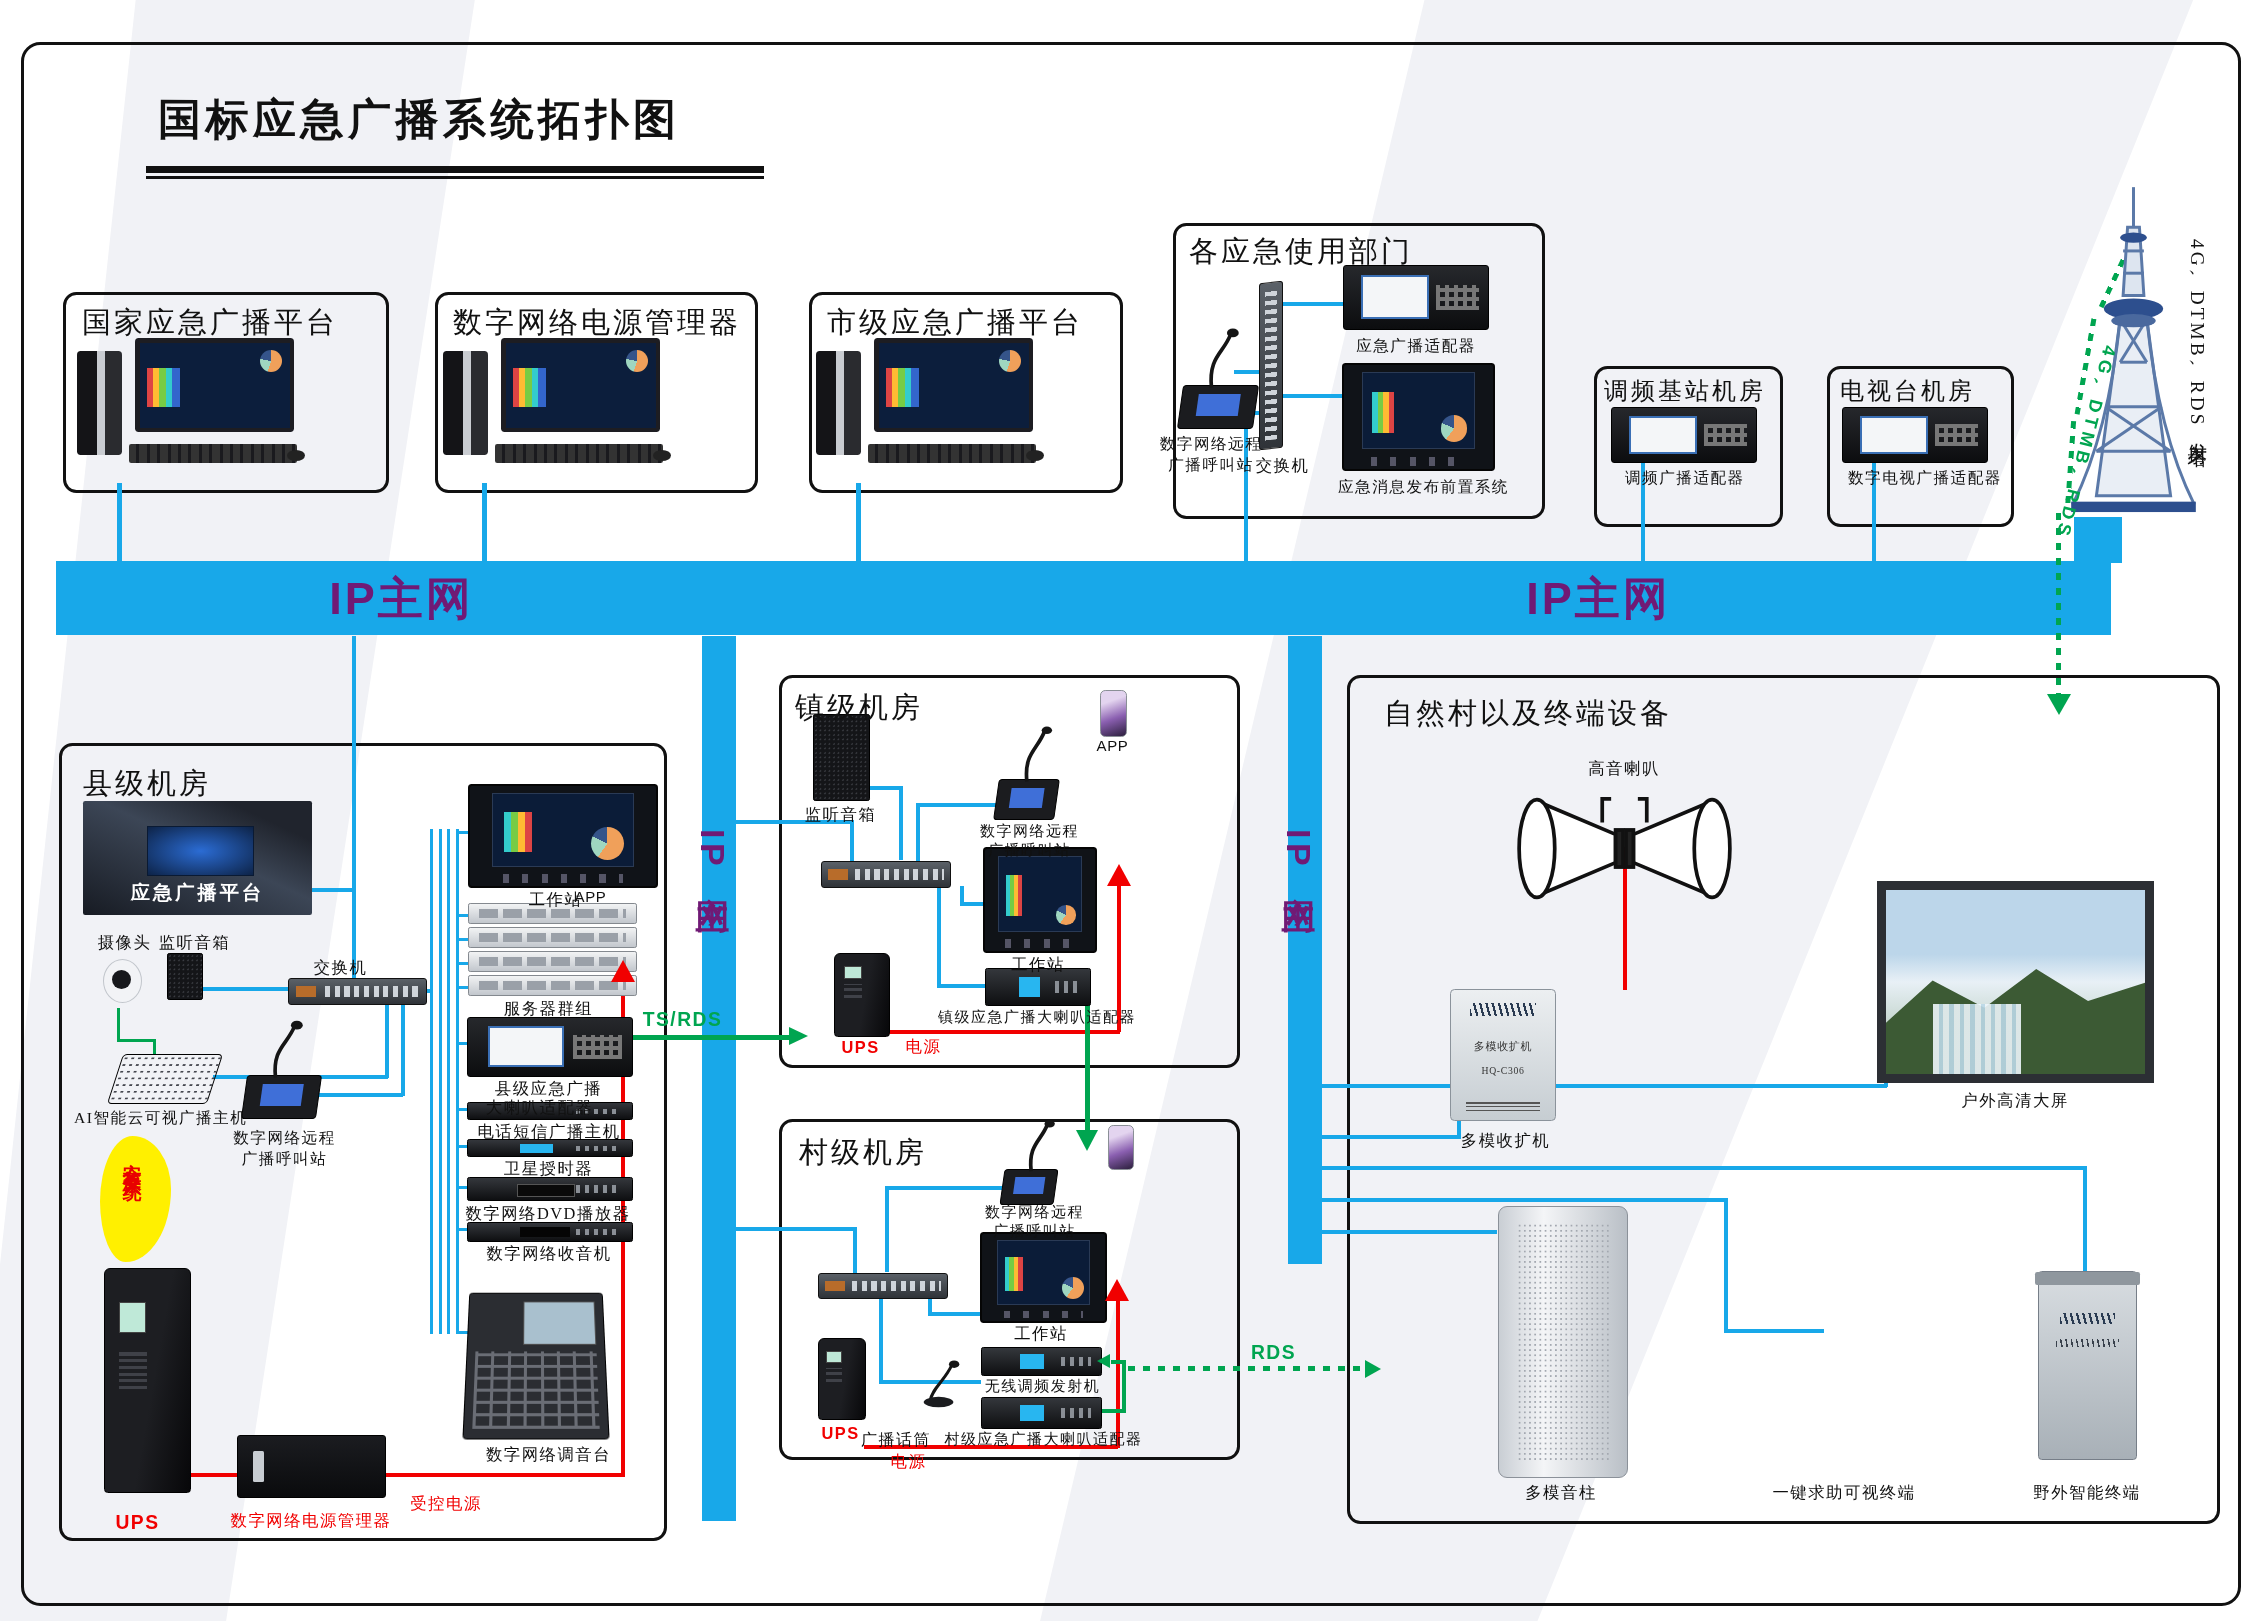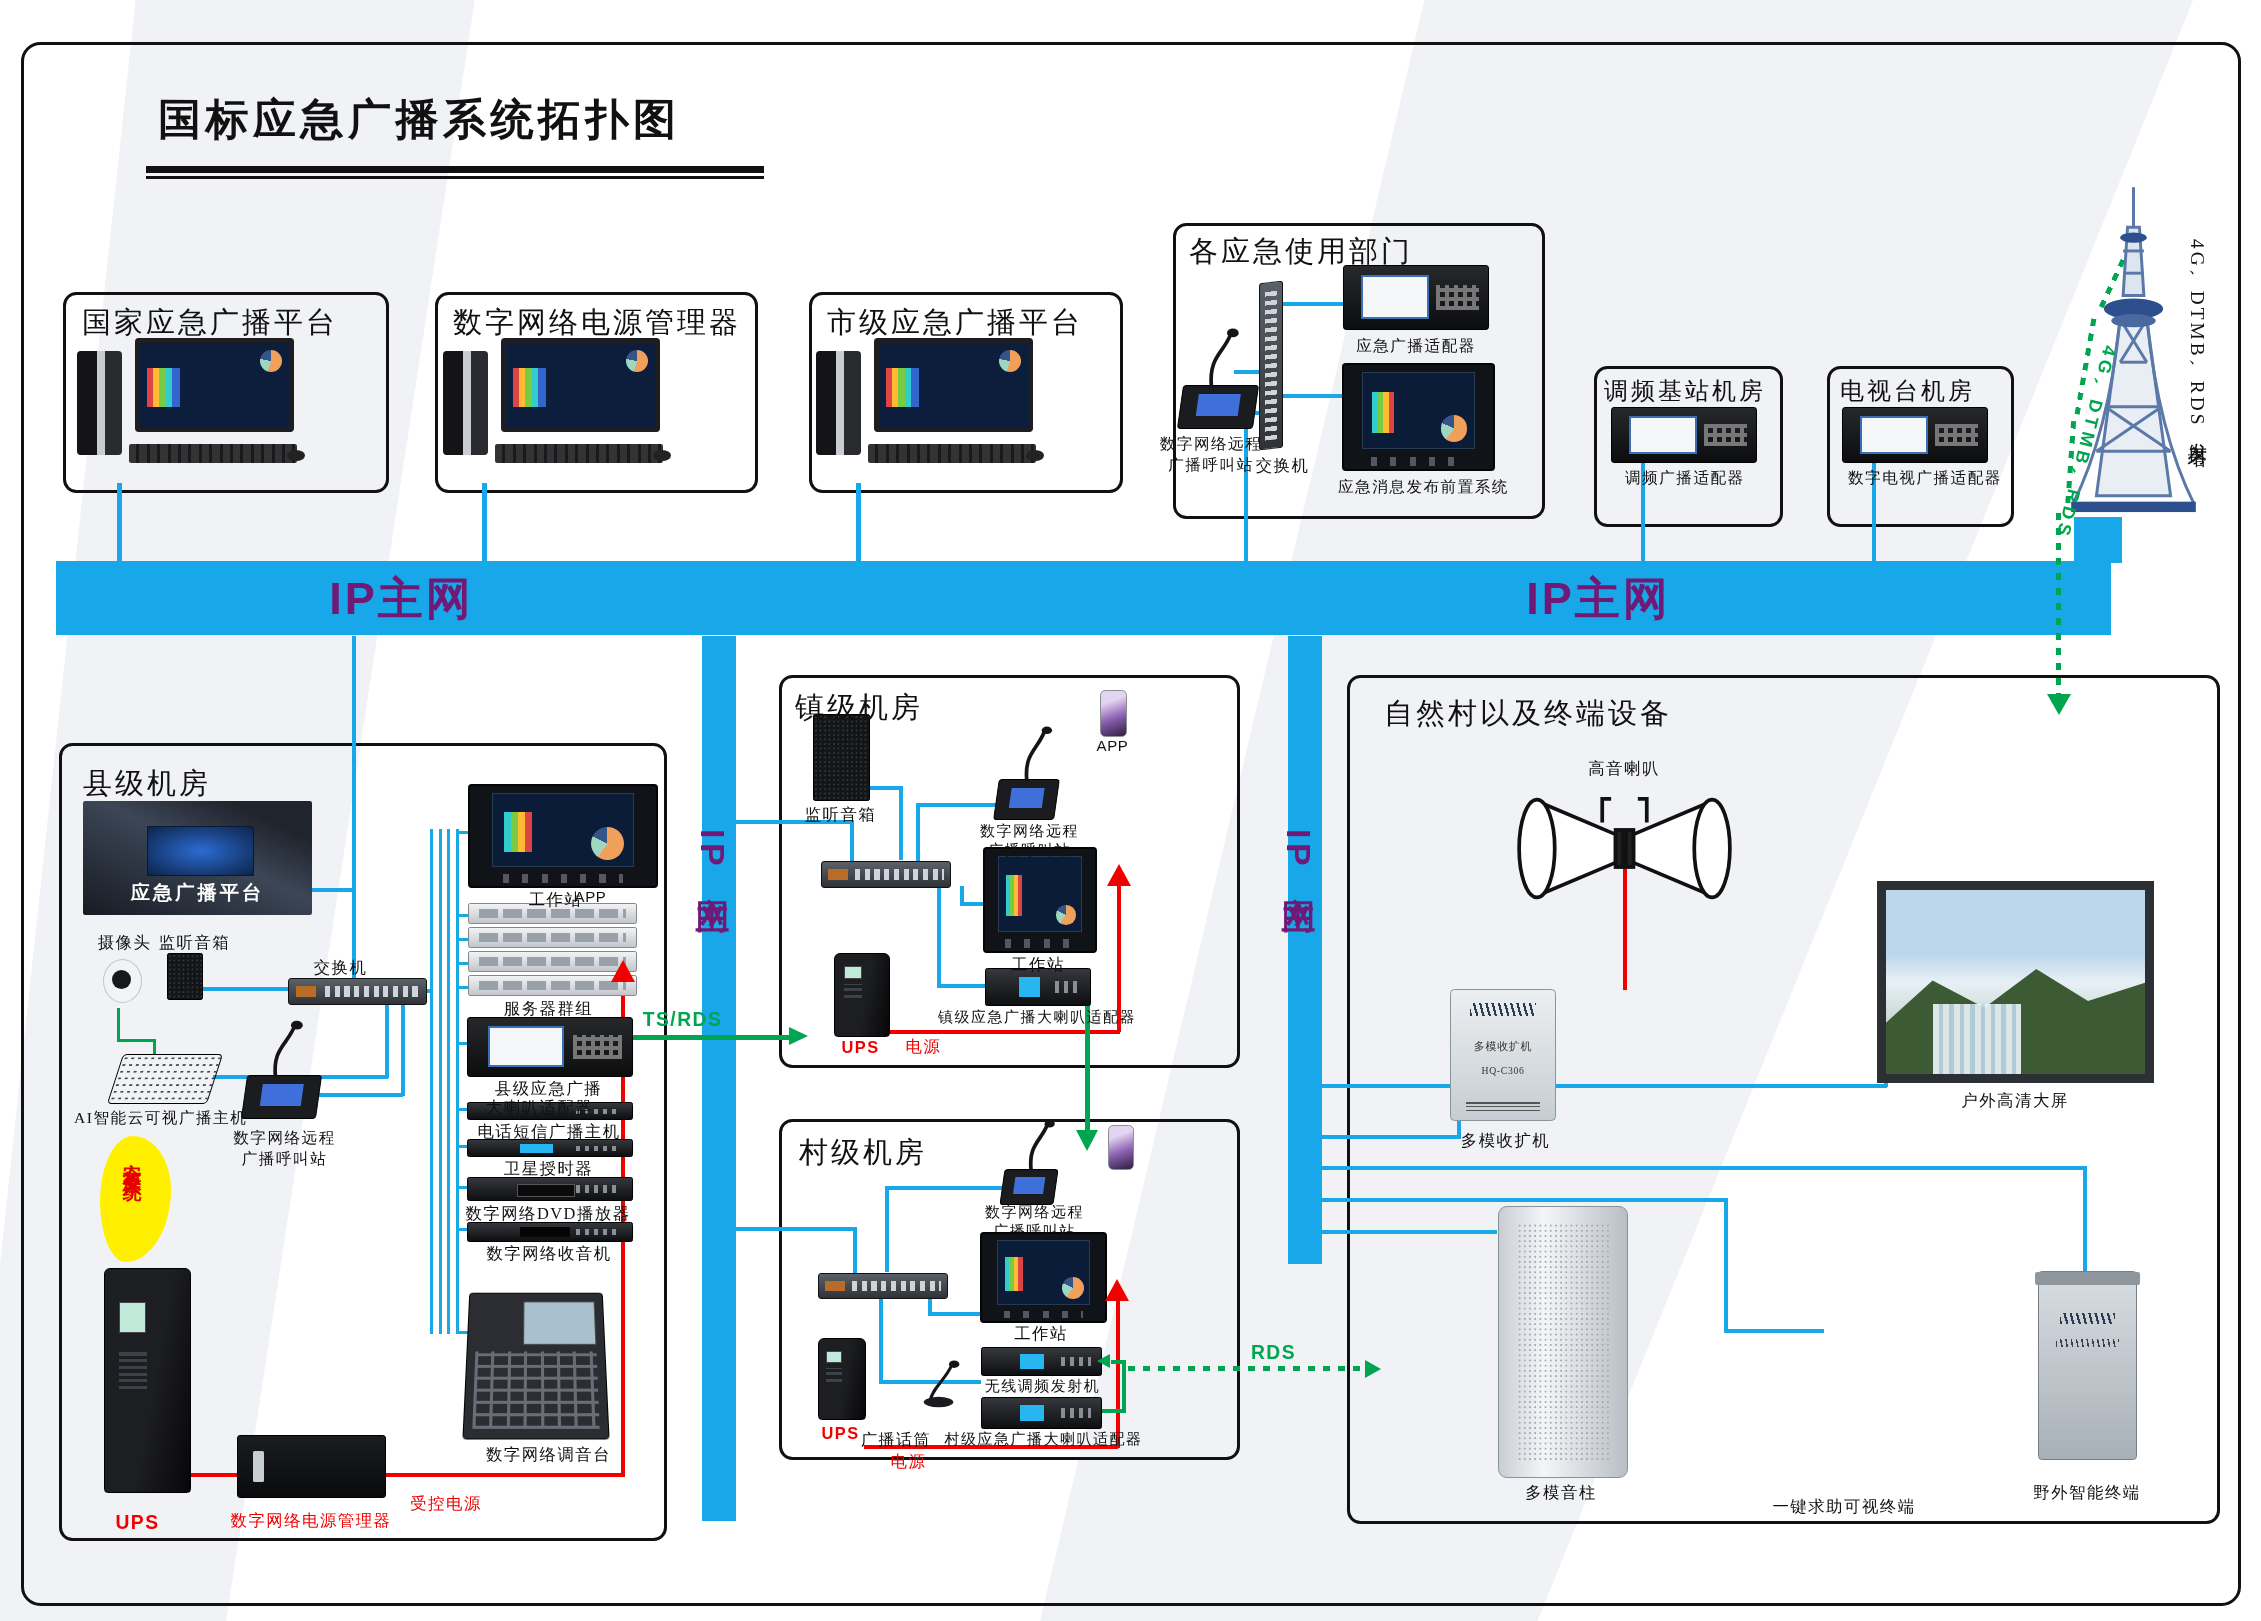--- a/index.html
+++ b/index.html
@@ -511,21 +511,21 @@
     <div class="wb-bars"></div>
   </div>
   <div class="lbl" style="left:1446px;top:1130px;width:119px;">多模收扩机</div>
 
   <div class="bigscr" style="left:1877px;top:881px;width:259px;height:184px;"></div>
   <div class="lbl" style="left:1948px;top:1090px;width:134px;">户外高清大屏</div>
 
   <div class="colspk" style="left:1498px;top:1206px;width:128px;height:270px;"></div>
   <div class="lbl" style="left:1509px;top:1482px;width:104px;">多模音柱</div>
 
-  <div class="lbl" style="left:1762px;top:1482px;width:164px;margin-top:14px;">一键求助可视终端</div>
+  <div class="lbl" style="left:1762px;top:1482px;width:164px;">一键求助可视终端</div>
 
   <div class="cab" style="left:2038px;top:1271px;width:97px;height:187px;">
     <div class="abs" style="left:22%;top:22%;width:56%;height:6%;background:repeating-linear-gradient(75deg,#2a3b52 0 2.2px,transparent 2.2px 6px);"></div>
     <div class="abs" style="left:18%;top:36%;width:64%;height:4%;background:repeating-linear-gradient(80deg,#39414c 0 1.5px,transparent 1.5px 5.2px);"></div>
   </div>
   <div class="lbl" style="left:2007px;top:1482px;width:160px;">野外智能终端</div>
 
   <div class="ln blue" style="left:1322px;top:1135px;width:138px;height:3.7px;"></div>
   <div class="ln blue" style="left:1457px;top:1119px;width:3.7px;height:20px;"></div>
   <div class="ln blue" style="left:1322px;top:1084px;width:565px;height:3.7px;"></div>

